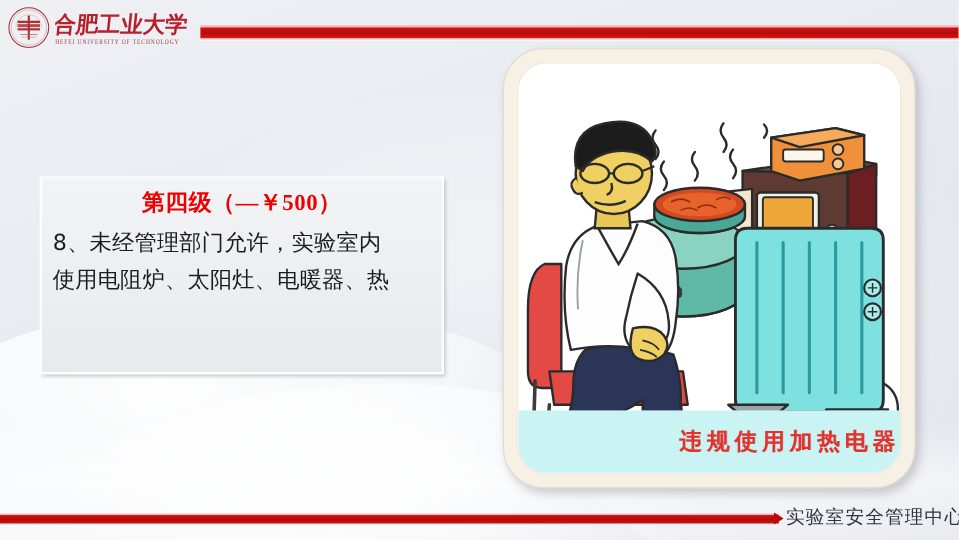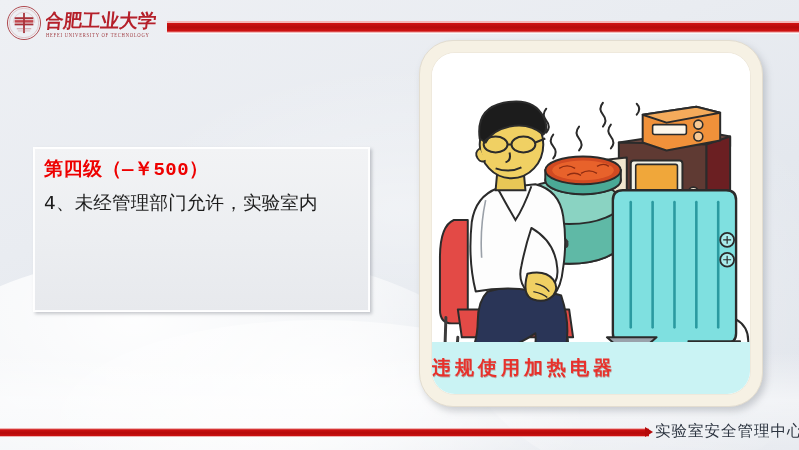--- a/index.html
+++ b/index.html
@@ -114,28 +114,28 @@
     min-height: 165px;
     background: linear-gradient(to bottom, #f2f3f5 0%, #eceef1 55%, #e7e9ed 100%);
     border: 1px solid #ffffff;
     box-shadow:
       2px 2px 3px rgba(120,125,135,0.40),
       inset 0 0 0 1px rgba(255,255,255,0.9);
     box-sizing: border-box;
     padding: 8px 10px 14px 10px;
   }
   #panel-title {
-    text-align: left;
+    text-align: center;
     color: #ee0000;
     font-size: 19px;
     font-weight: bold;
     line-height: 1.5;
     margin: 0 0 2px 0;
     letter-spacing: 0.5px;
-    font-family: Liberation Mono, monospace;
+    font-family: Liberation Serif, serif;
   }
   .panel-line {
     color: #1c1c1c;
     font-size: 18.5px;
     line-height: 1.68;
     letter-spacing: 0.2px;
     white-space: nowrap;
     font-family: "DejaVu Sans", sans-serif;
   }
 
@@ -162,21 +162,21 @@
   }
   #illus-svg { display: block; width: 100%; height: 100%; }
 
   #caption-band {
     position: absolute;
     left: 0; bottom: 0;
     width: 100%; height: 52px;
     background: #caf3f4;
     display: flex;
     align-items: center;
-    justify-content: flex-start;
+    justify-content: flex-end;
   }
   #caption-text {
     color: #e8312b;
     font-size: 19px;
     font-weight: bold;
     letter-spacing: 4px;
     font-family: "DejaVu Sans", sans-serif;
     text-shadow: 0.5px 0.5px 0 rgba(150,20,15,0.35);
   }
 
@@ -247,21 +247,22 @@
         </svg>
         <div id="logo-en">HEFEI UNIVERSITY OF TECHNOLOGY</div>
       </div>
     </div>
 
     <div id="header-rule"></div>
   </div>
 
   <div id="text-panel">
     <div id="panel-title">第四级（—￥500）</div>
-    <div class="panel-line">4、未经管理部门允许，实验室内</div>
+    <div class="panel-line">8、未经管理部门允许，实验室内</div>
+    <div class="panel-line">使用电阻炉、太阳灶、电暖器、热</div>
   </div>
 
   <div id="illus-frame">
     <div id="illus-inner">
 
       <svg id="illus-svg" viewBox="0 0 320 343">
         <rect x="0" y="0" width="320" height="343" fill="#ffffff"></rect>
 
         <g stroke="#2b2b2b" stroke-width="2" fill="none" stroke-linecap="round">
           <path d="M92 108 q5 -6 0 -12 q-5 -6 0 -12"></path>

